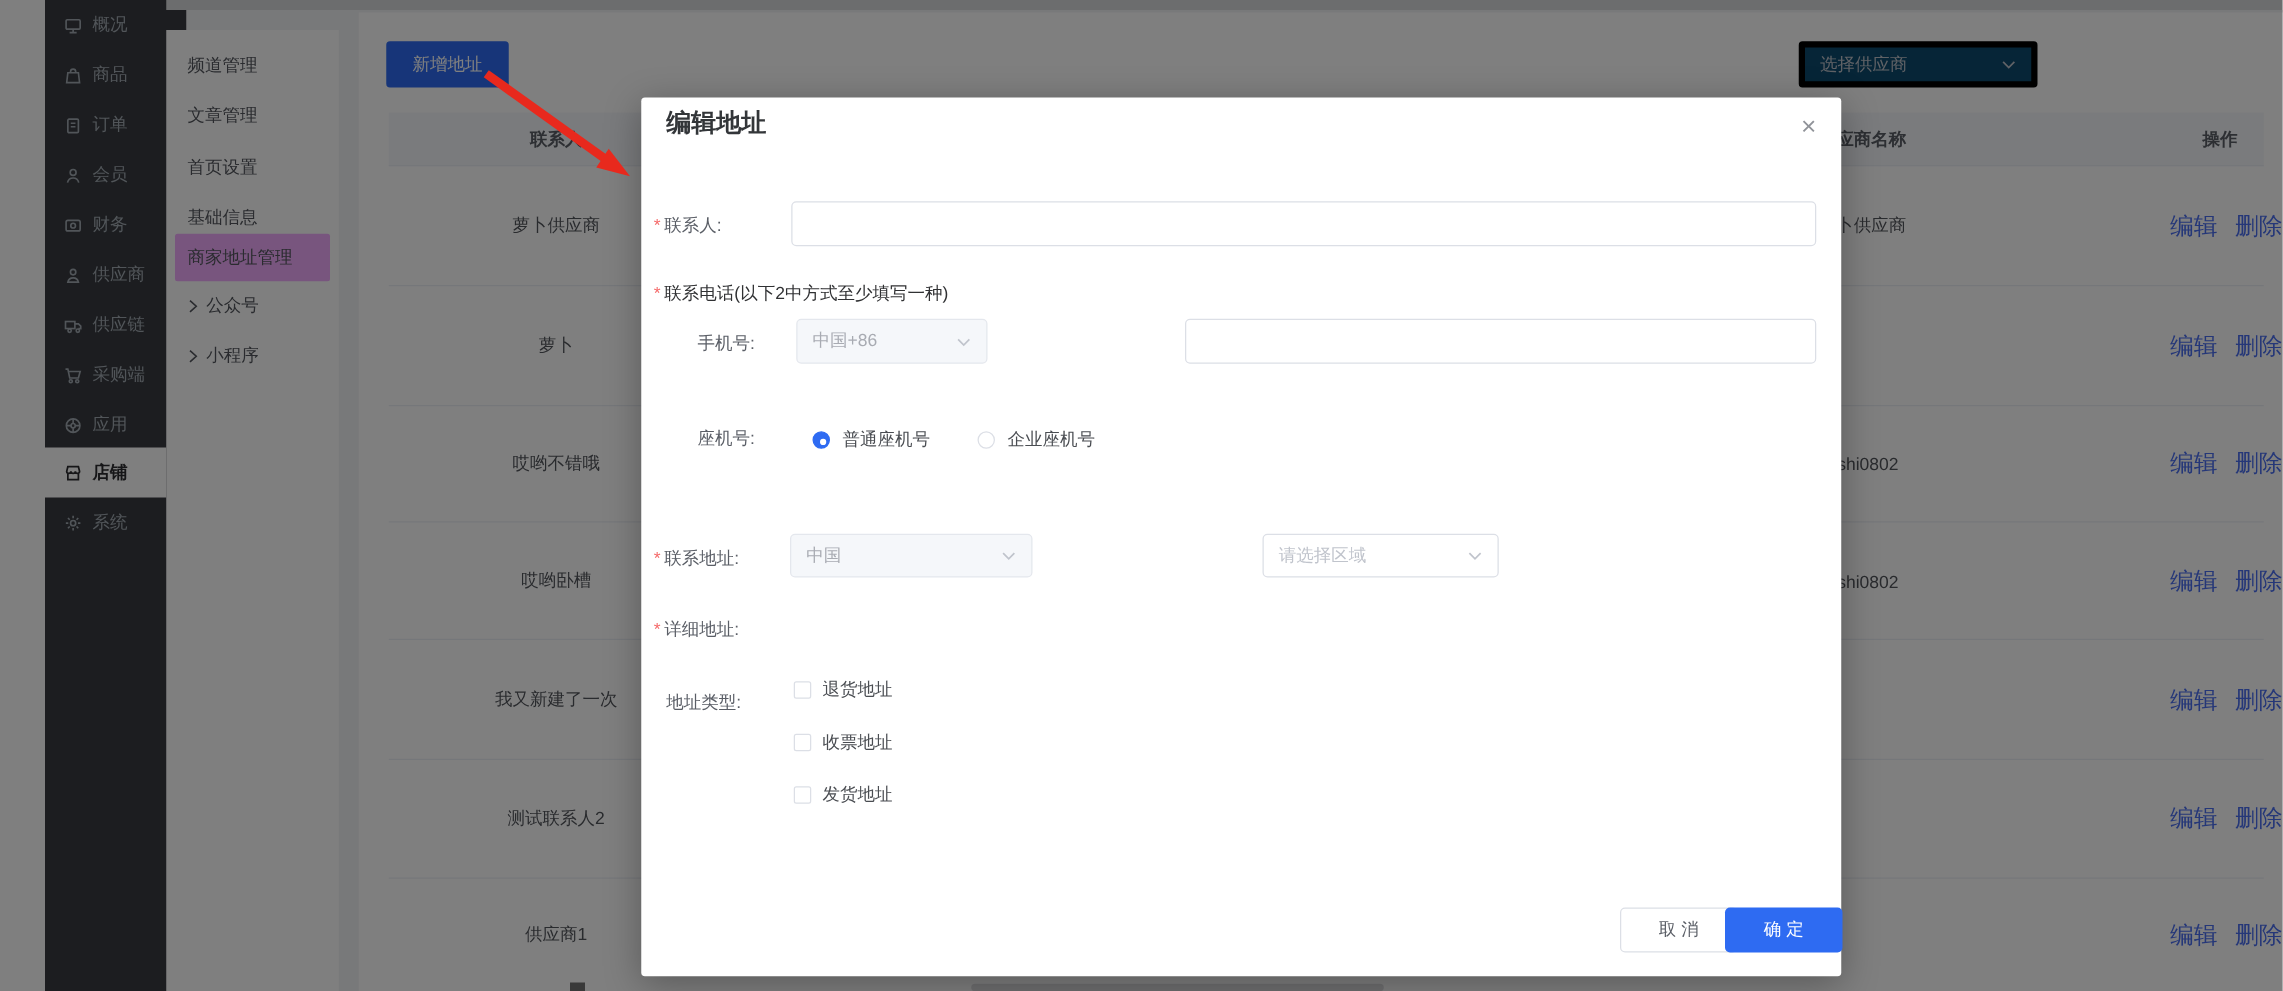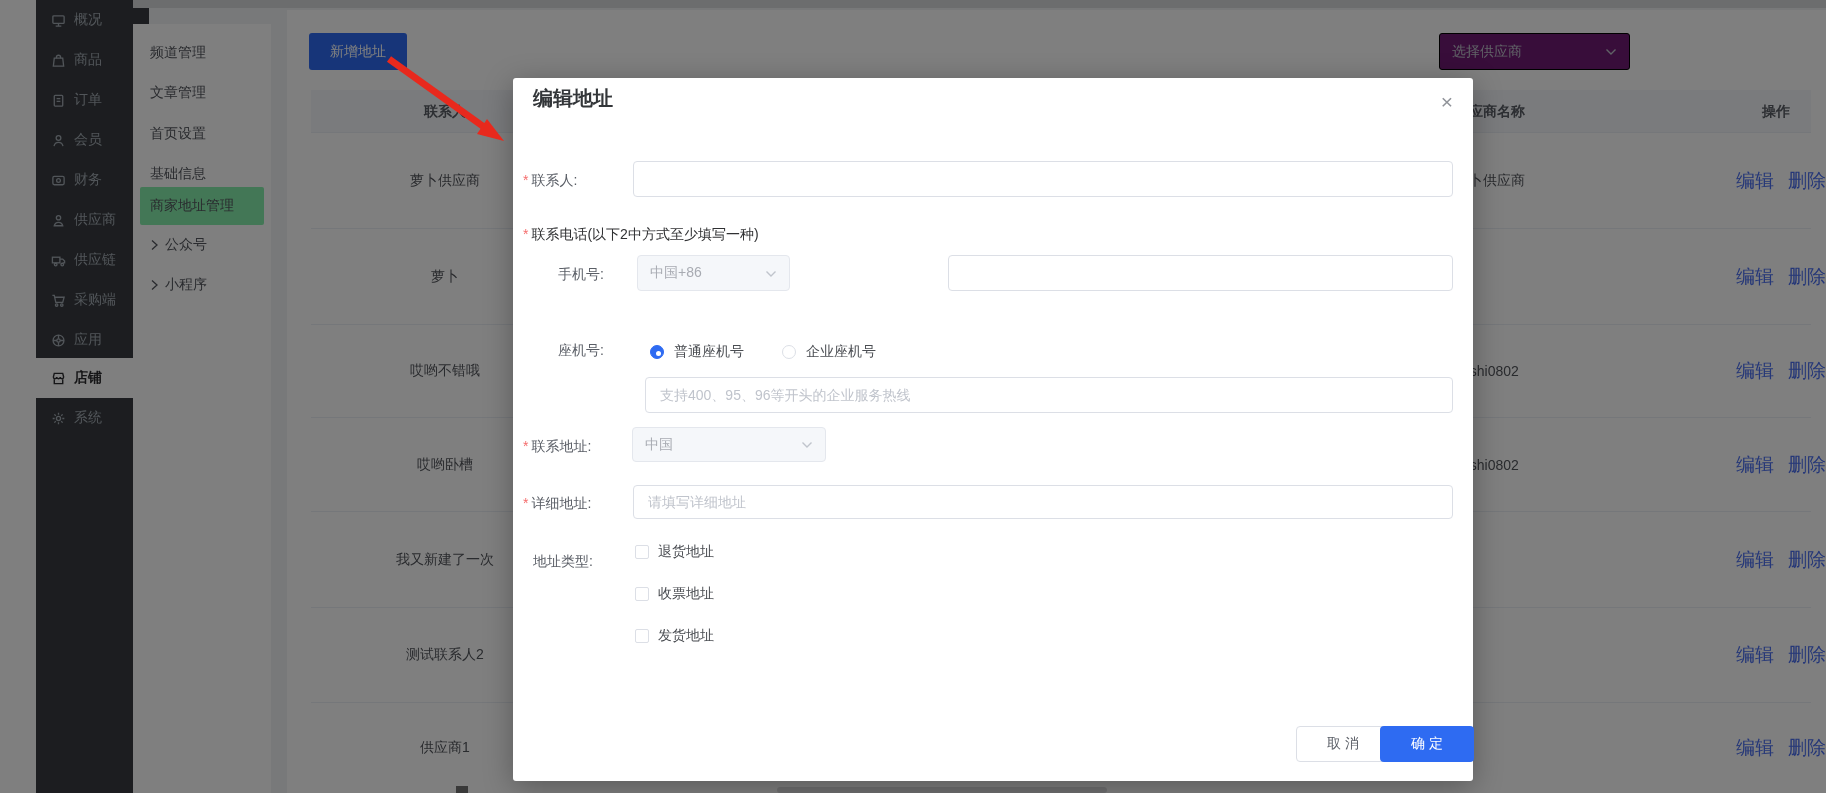--- a/index.html
+++ b/index.html
@@ -12,28 +12,28 @@
   .left-strip { position:absolute; left:0; top:0; width:36px; height:793px; background:#ffffff; }
   .topstrip { position:absolute; left:133px; top:0; width:1693px; height:8px; background:#d9dadc; }
 
   .rail { position:absolute; left:36px; top:0; width:113px; height:793px; background:#383b40; }
   .rail-item { position:absolute; left:0; width:97px; height:40px; display:flex; align-items:center; gap:8px; padding-left:15px; color:#a3abb3; font-size:14px; }
   .rail-item svg { flex:0 0 auto; }
   .rail-item.active { background:#ffffff; color:#2d2d30; font-weight:700; }
 
   .submenu { position:absolute; left:133px; top:8px; width:138px; height:785px; background:#ffffff;margin-top:16px; }
   .sm-item { position:absolute; left:7px; width:124px; height:38px; display:flex; align-items:center; color:#54575e; font-size:14px; padding-left:10px; border-radius:2px; }
-  .sm-item.selected { background:#86efac; }
+  .sm-item.selected { background:#f0abfc; }
   .sm-item .chev { margin-right:6px; display:inline-flex; }
 
   .card { position:absolute; left:287px; top:10px; width:1539px; height:783px; background:#ffffff; }
 
   .btn-add { position:absolute; left:22px; top:23px; width:98px; height:37px; background:#2e6bf2; color:#fff; font-size:14px; border:none; border-radius:3px; }
 
-  .filter-select { position:absolute; left:1152px; top:23px; width:191px; height:37px; border:1px solid #000000; border-radius:3px; background:#701a75; display:flex; align-items:center; justify-content:space-between; padding:0 12px; color:#c0c4cc; font-size:14px;gap:12px; }
+  .filter-select { position:absolute; left:1152px; top:23px; width:191px; height:37px; border:5px solid #000000; border-radius:3px; background:#0c4a6e; display:flex; align-items:center; justify-content:space-between; padding:0 12px; color:#c0c4cc; font-size:14px;gap:12px; }
   .search-input { position:absolute; left:1362px; top:23px; width:176px; height:37px; border:1px solid #dcdfe6; border-radius:3px; background:#fff; padding:0 12px; color:#606266; font-size:14px; }
   .search-input::placeholder { color:#c0c4cc; }
 
   .thead { position:absolute; left:24px; top:80px; width:1500px; height:43px; background:#f5f7fa; border-bottom:1px solid #ebeef5; }
   .th { position:absolute; top:0; height:43px; line-height:43px; color:#5a5e66; font-size:14px; font-weight:700; }
   .th-contact { left:0; width:268px; text-align:center; }
   .th-supplier { left:1144px; width:250px; }
   .th-actions { left:1415px; width:100px; text-align:center; }
 
   .t-row { position:absolute; left:24px; width:1500px; border-bottom:1px solid #ebeef5; }
@@ -286,36 +286,40 @@
     </div>
     <input class="inp" style="left: 435px; top: 177px; width: 505px; height: 36px;" value="">
 
     <div class="lbl" style="left:45px;top:264px">座机号:</div>
     <div class="radio-row" style="left:137px;top:265px">
       <span class="radio on"></span>
       <span class="radio-lab">普通座机号</span>
       <span class="radio"></span>
       <span class="radio-lab">企业座机号</span>
     </div>
-    <input class="inp" style="left: 132px; top: 299px; width: 808px; height: 36px;" placeholder="支持400、95、96等开头的企业服务热线">
 
     <div class="lbl" style="left:10px;top:360px">
       <span class="star">*</span><span>联系地址:</span>
     </div>
     <div class="sel disabled" style="left:119px;top:349px;width:194px;height:35px">
       <span>中国</span>
       <svg width="12" height="11" viewBox="0 0 12 11" fill="none" stroke="#c0c4cc" stroke-width="1.4">
           <path d="M1.5 3.5L6 8l4.5-4.5"></path>
         </svg>
     </div>
+    <div class="sel" style="left:497px;top:349px;width:189px;height:35px">
+      <span>请选择区域</span>
+      <svg width="12" height="11" viewBox="0 0 12 11" fill="none" stroke="#c0c4cc" stroke-width="1.4">
+          <path d="M1.5 3.5L6 8l4.5-4.5"></path>
+        </svg>
+    </div>
 
     <div class="lbl" style="left:10px;top:417px">
       <span class="star">*</span><span>详细地址:</span>
     </div>
-    <input class="inp" style="left: 120px; top: 407px; width: 820px; height: 34px;" placeholder="请填写详细地址">
 
     <div class="lbl" style="left:20px;top:475px">地址类型:</div>
     <div class="cb-row" style="left:122px;top:465px">
       <span class="cb"></span>
       <span class="cb-lab">退货地址</span>
     </div>
     <div class="cb-row" style="left:122px;top:507px">
       <span class="cb"></span>
       <span class="cb-lab">收票地址</span>
     </div>

